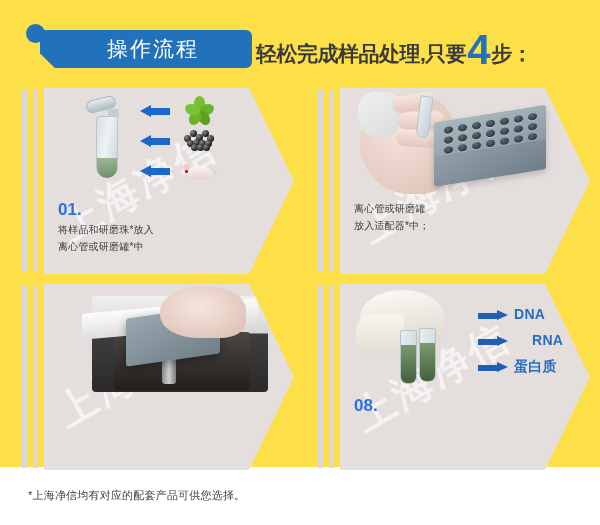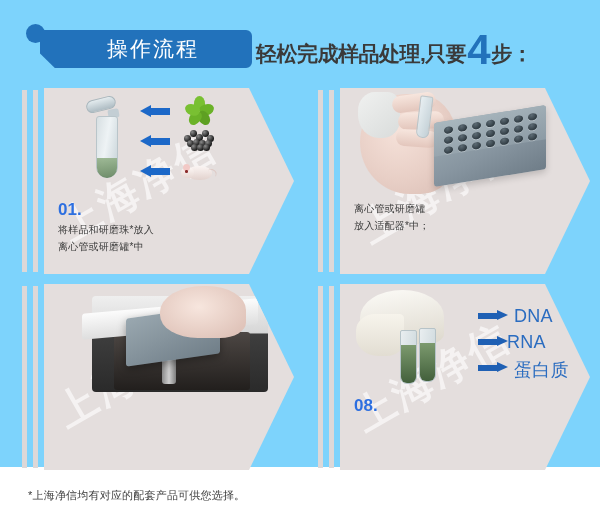--- a/index.html
+++ b/index.html
@@ -2,21 +2,21 @@
 <html><head>
 <meta charset="utf-8">
 <style>
   * { box-sizing: border-box; margin: 0; padding: 0; }
   html, body {
     width: 600px; height: 525px;
     background: #ffffff;
     font-family: "Liberation Sans", "DejaVu Sans", sans-serif;
     overflow: hidden;
   }
-  .page { position: relative; width: 600px; height: 467px; background: #7dd3fc; }
+  .page { position: relative; width: 600px; height: 467px; background: #fde047; }
 
   
   .header { position: absolute; left: 0; top: 0; width: 600px; height: 88px; }
   .hdr-dot {
     position: absolute; left: 26px; top: 24px;
     width: 19px; height: 19px; border-radius: 50%;
     background: #2272bb;
   }
   .hdr-banner {
     position: absolute; left: 40px; top: 30px;
@@ -258,21 +258,21 @@
     position: absolute; width: 17px; height: 54px;
     background: linear-gradient(100deg,#e9eef0,#c9d5d9);
     border-radius: 2px 2px 7px 7px; border: 1px solid #b6c3c8;
     overflow: hidden;
   }
   .vial-liq {
     position: absolute; left: 0; bottom: 0; width: 100%; height: 38px;
     background: linear-gradient(180deg,#7c9a6e,#43603c);
   }
   .lbl {
-    position: absolute; color: #2a6cc0; font-size: 18px; font-weight: normal;
+    position: absolute; color: #2a6cc0; font-size: 14px; font-weight: bold;
     letter-spacing: 0.3px; white-space: nowrap;
   }
 
   
   .footer {
     position: absolute; left: 28px; top: 488px;
     color: #3b3b3b; font-size: 11px; letter-spacing: 0.2px;
   }
 </style>
 </head>
@@ -432,21 +432,21 @@
               </div>
             <div class="vial" style="left:63px; top:42px;">
                 <div class="vial-liq"></div>
               </div>
           </div>
 
           <div class="arrow-r" style="left:138px; top:26px;"></div>
           <div class="lbl" style="left:174px; top:22px;">DNA</div>
 
           <div class="arrow-r" style="left:138px; top:52px;"></div>
-          <div class="lbl" style="left:167px; top:48px;">RNA</div>
+          <div class="lbl" style="left:192px; top:48px;">RNA</div>
 
           <div class="arrow-r" style="left:138px; top:78px;"></div>
           <div class="lbl" style="left:174px; top:74px;">蛋白质</div>
         </div>
         <div class="body">
           <div class="num">08.</div>
         </div>
       </div>
     </div>
 

